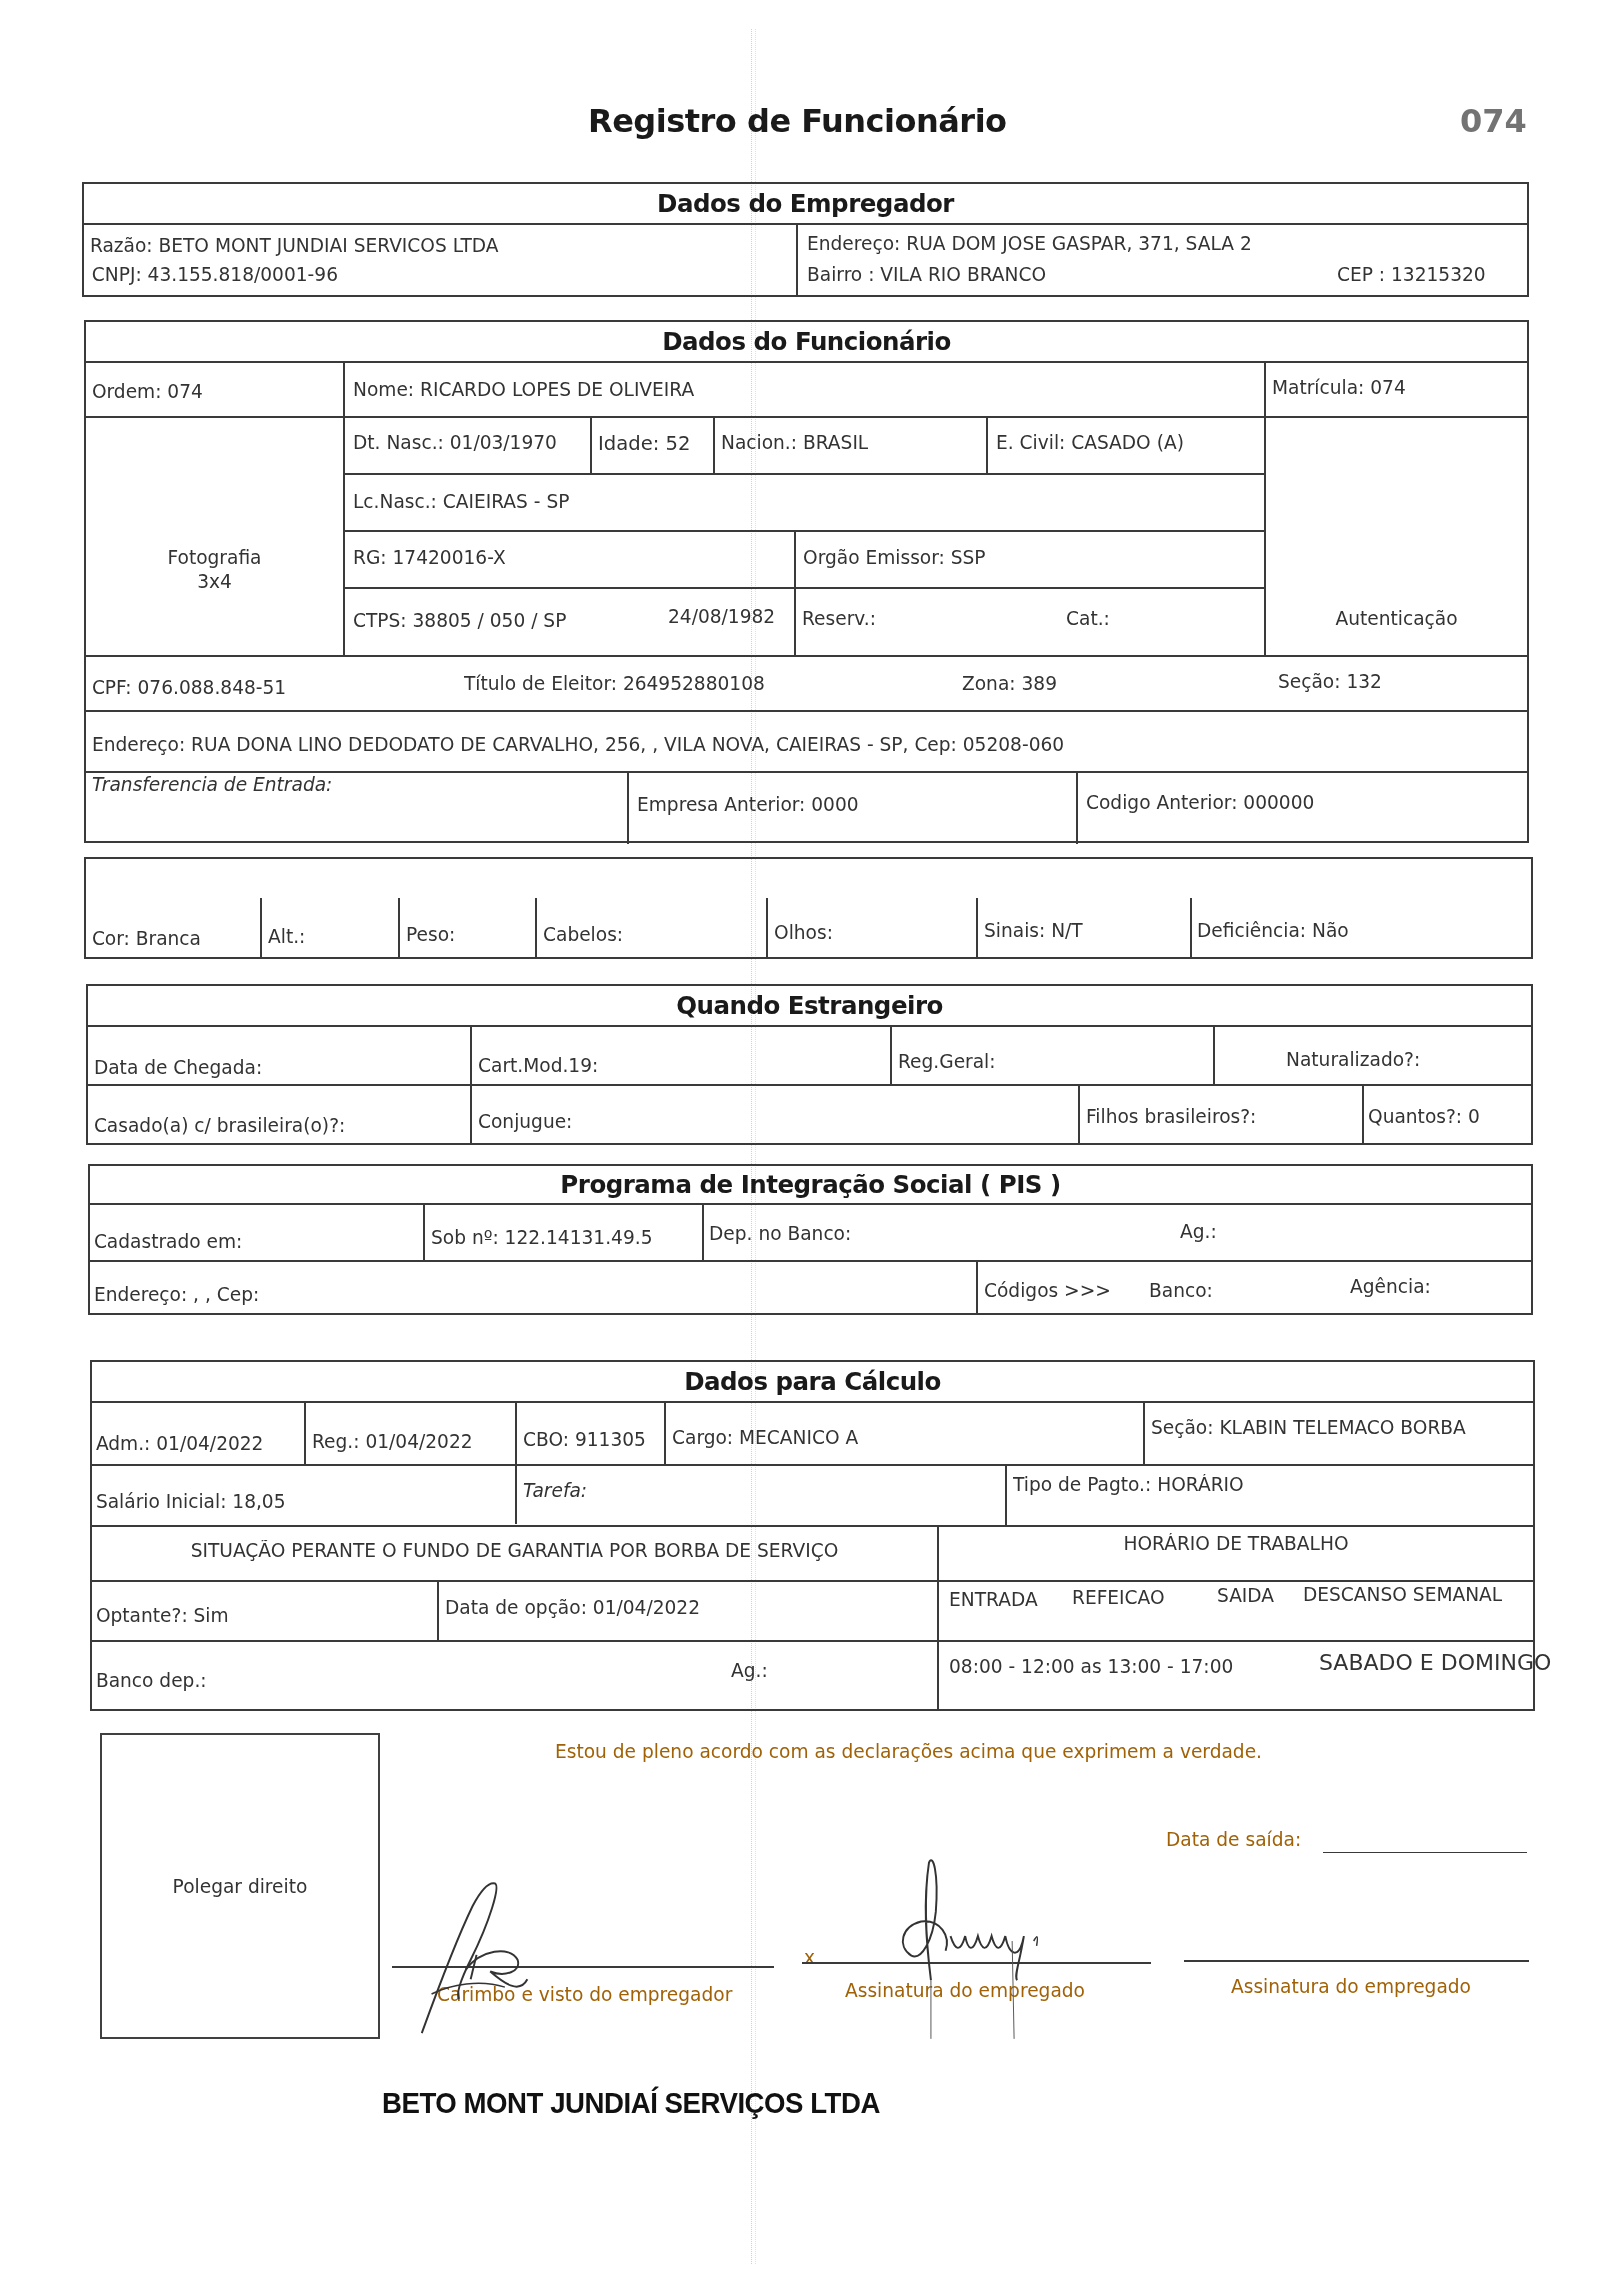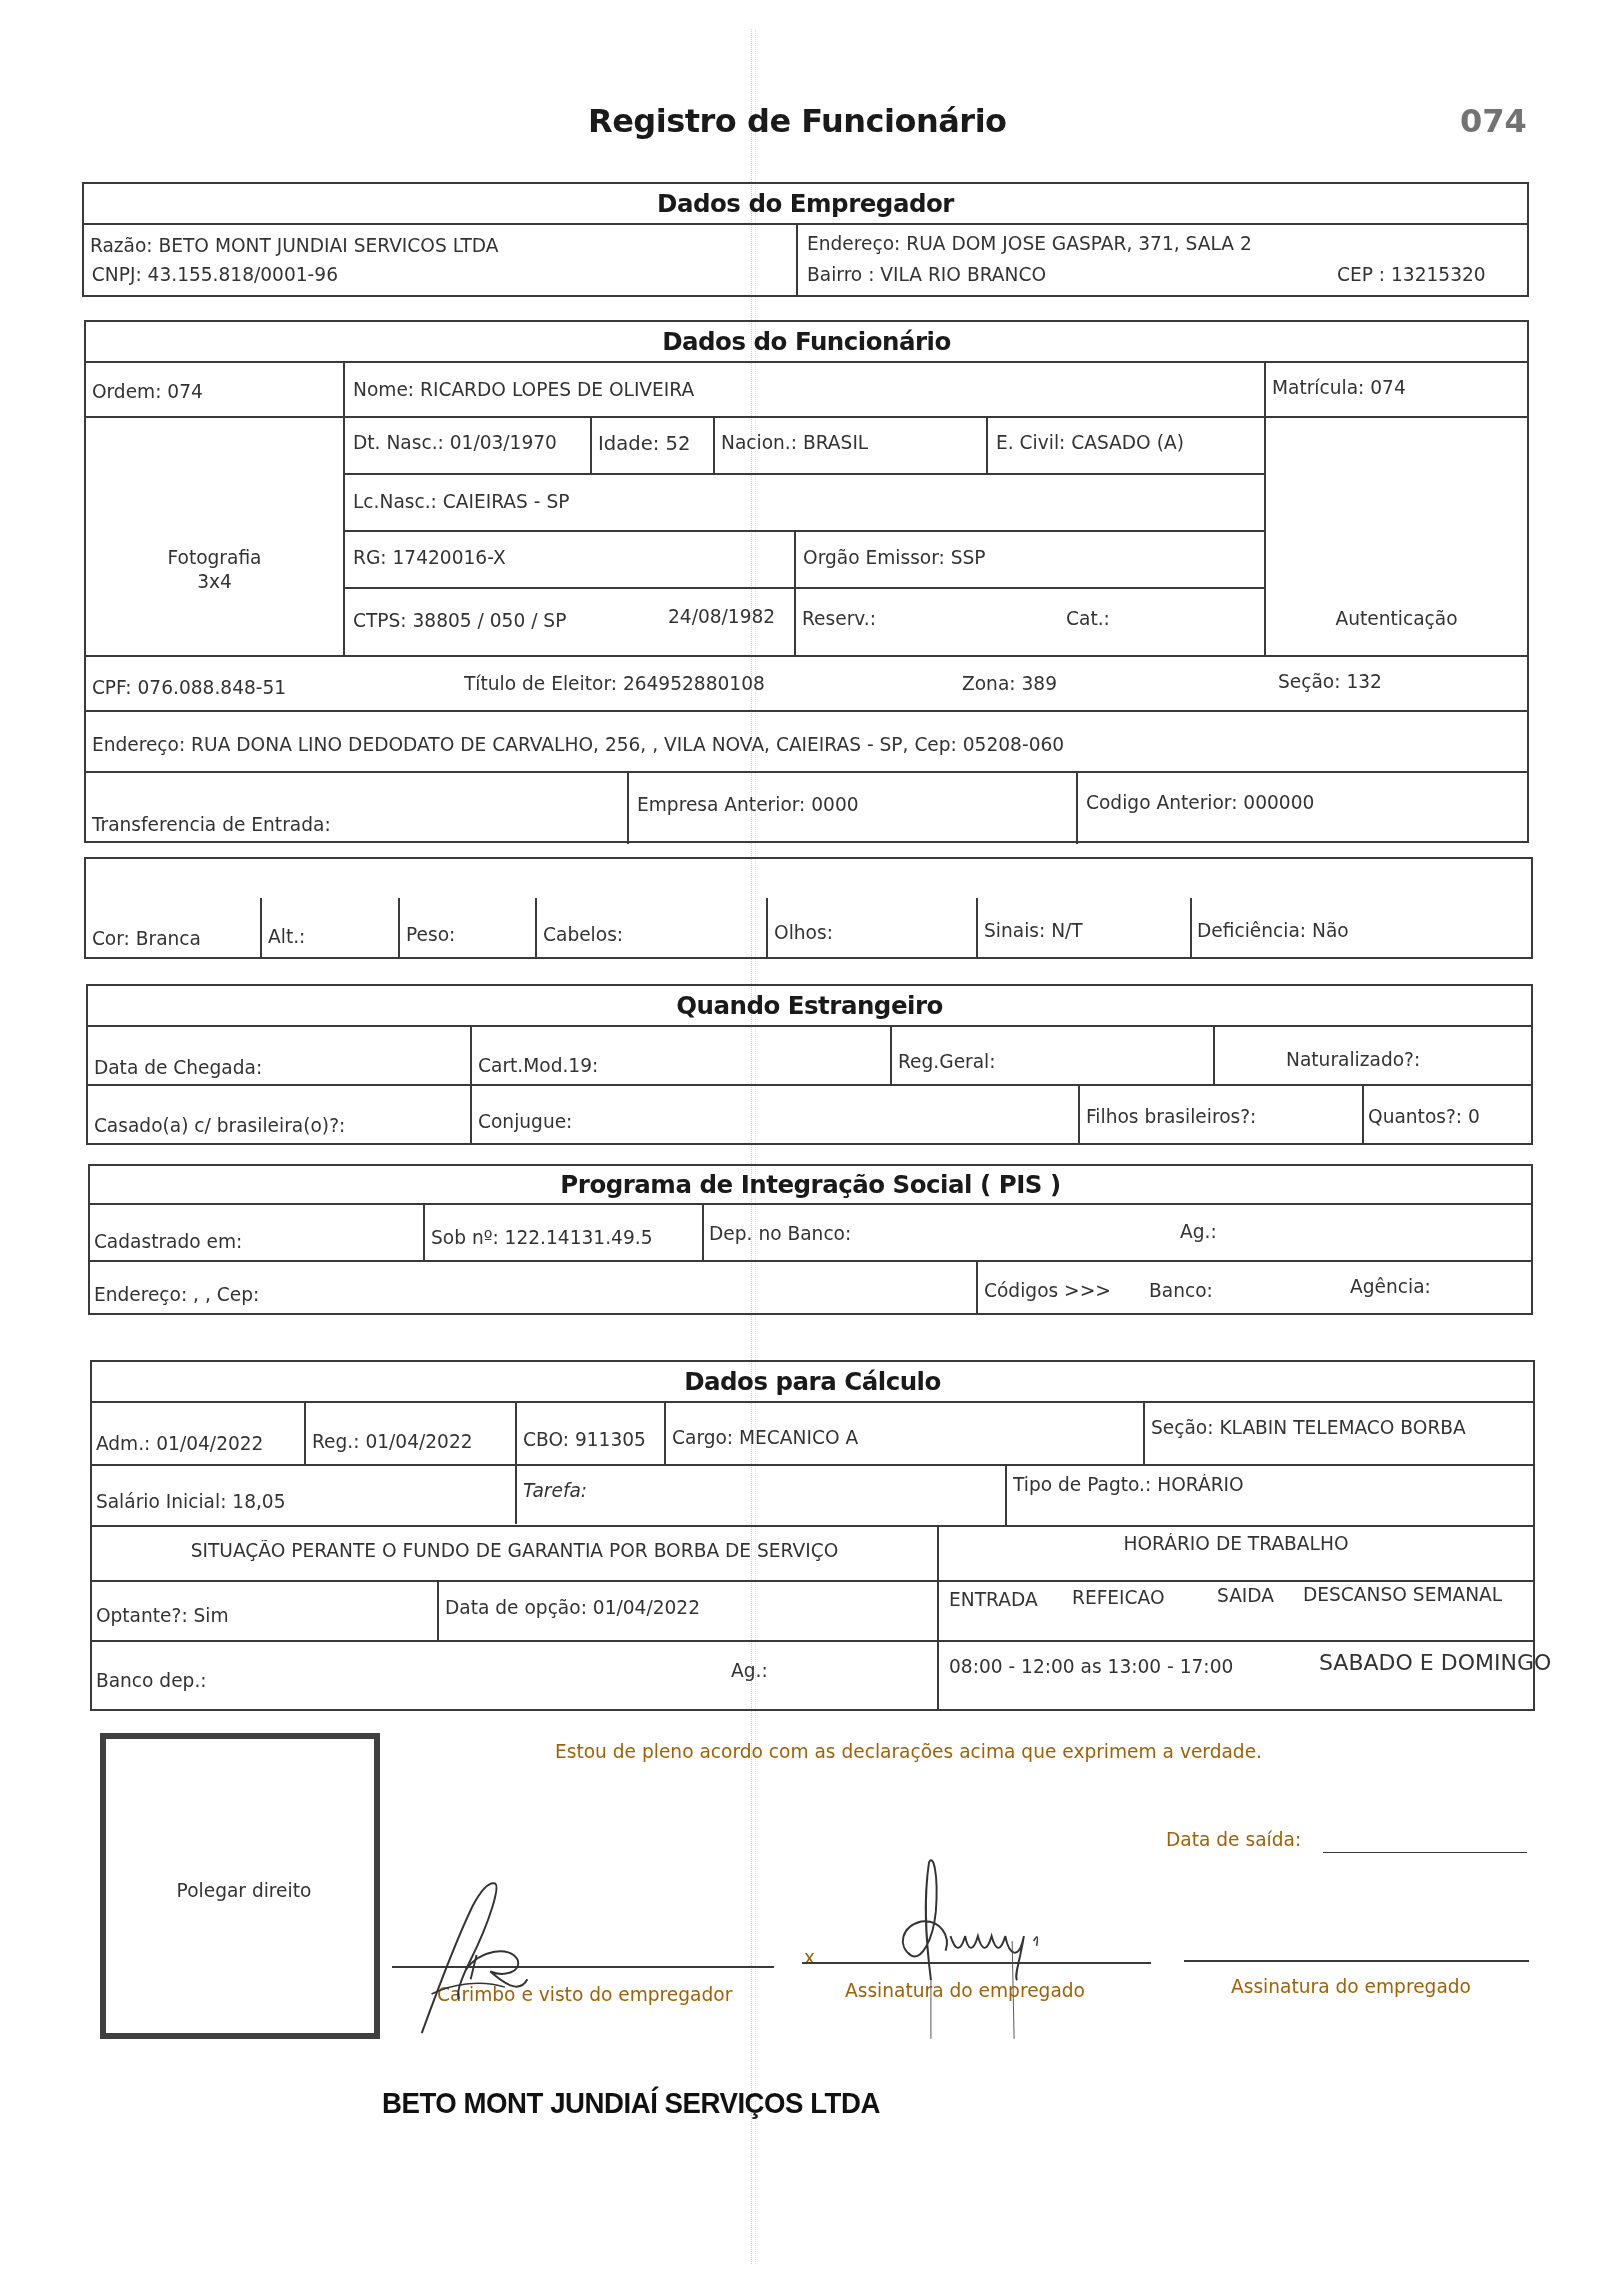--- a/index.html
+++ b/index.html
@@ -14,21 +14,21 @@
   .sec { position: absolute; border: 2px solid #3a3a3a; box-sizing: border-box; }
   .sec-head { position: absolute; left: 0; right: 0; top: 0; border-bottom: 2px solid #3a3a3a;
               text-align: center; font-weight: bold; font-size: 24.5px; color: #1a1a1a; letter-spacing: -0.5px; }
   .cell { position: absolute; box-sizing: border-box; font-size: 18.6px; color: #333;
           white-space: nowrap; overflow: hidden; }
   .vl { position: absolute; width: 0; border-left: 2px solid #3a3a3a; }
   .hl { position: absolute; height: 0; border-top: 2px solid #3a3a3a; }
   .c { text-align: center; }
 
   .thumb-box { position: absolute; left: 100px; top: 1733px; width: 280px; height: 306px;
-               border: 6px solid #404040; box-sizing: border-box; }
+               border: 2px solid #404040; box-sizing: border-box; }
   .small { font-size: 18.6px; color: #a16207; position: absolute; white-space: nowrap; }
   .sigline { position: absolute; height: 0; border-top: 2px solid #3a3a3a; }
   .footer-co { position: absolute; left: 382px; top: 2086px; font-family: "Liberation Sans", sans-serif;
                font-weight: bold; font-size: 30px; color: #111; letter-spacing: -0.5px; transform: scaleX(0.92); transform-origin: left; }
   svg.sig { position: absolute; overflow: visible; }
 </style>
 </head>
 <body>
 
 <div class="fold"></div>
@@ -91,21 +91,21 @@
   <div class="cell" style="left:980px; top:286px;">Cat.:</div>
   <div class="cell c" style="left:1180px; width:261px; top:286px;">Autenticação</div>
 
   <div class="cell" style="left:5.9px; top:355px;">CPF: 076.088.848-51</div>
   <div class="cell" style="left:378px; top:351px;">Título de Eleitor: 264952880108</div>
   <div class="cell" style="left:876px; top:351px;">Zona: 389</div>
   <div class="cell" style="left:1192px; top:349px;">Seção: 132</div>
 
   <div class="cell" style="left:5.9px; top:412px;">Endereço: RUA DONA LINO DEDODATO DE CARVALHO, 256, , VILA NOVA, CAIEIRAS - SP, Cep: 05208-060</div>
 
-  <div class="cell" style="left:5.9px; top:492px;">Transferencia de Entrada:</div>
+  <div class="cell" style="left:5.9px; top:452px;font-style:italic;">Transferencia de Entrada:</div>
   <div class="cell" style="left:551px; top:472px;">Empresa Anterior: 0000</div>
   <div class="cell" style="left:1000px; top:470px;">Codigo Anterior: 000000</div>
 </div>
 
 <div class="sec" style="left:84px; top:857px; width:1449px; height:102px;">
   <div class="vl" style="left:174px; top:39px; height:61px;"></div>
   <div class="vl" style="left:312px; top:39px; height:61px;"></div>
   <div class="vl" style="left:449px; top:39px; height:61px;"></div>
   <div class="vl" style="left:680px; top:39px; height:61px;"></div>
   <div class="vl" style="left:890px; top:39px; height:61px;"></div>

